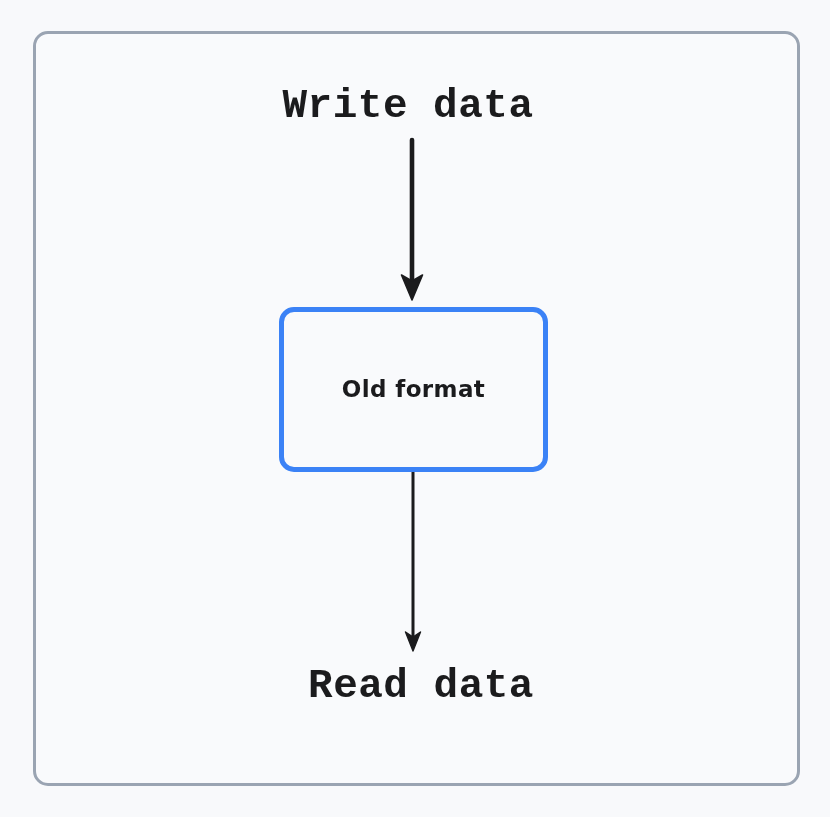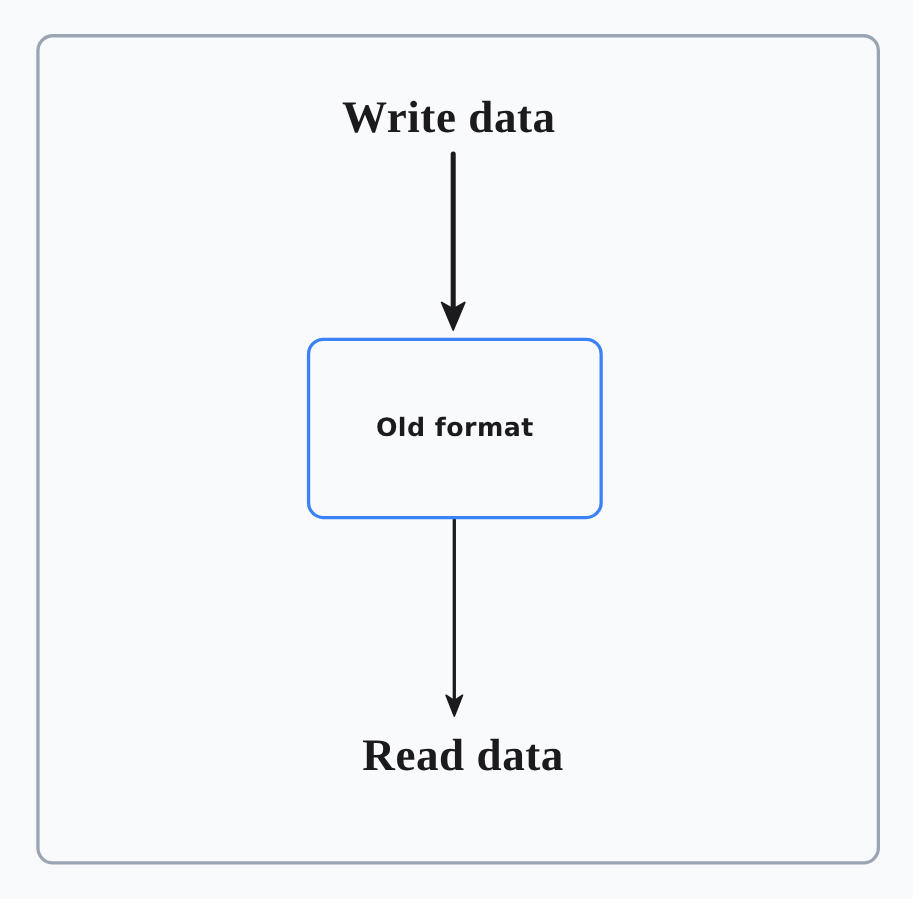--- a/index.html
+++ b/index.html
@@ -44,41 +44,41 @@
   }
 
   
   .node-box {
     position: absolute;
     left: 279px;
     top: 307px;
     width: 269px;
     height: 165px;
     box-sizing: border-box;
-    border: 3px solid #3b82f6;
+    border: 5px solid #3b82f6;
     border-radius: 15px;
     background: #f9fafc;
     display: flex;
     align-items: center;
     justify-content: center;
   }
   .node-box-label {
     font-family: "DejaVu Sans", sans-serif;
     font-size: 23px;
     font-weight: 700;
     color: #1b1b1d;
     letter-spacing: 0.4px;
     text-align: center;
     line-height: 1;
   }
 
   
   .heading {
     position: absolute;
-    font-family: Liberation Serif, serif;
+    font-family: Liberation Mono, monospace;
     font-weight: 700;
     font-size: 41px;
     color: #1b1b1d;
     letter-spacing: 0.5px;
     white-space: nowrap;
     line-height: 1;
     text-align: center;
   }
   .heading-write {
     left: 208px;

